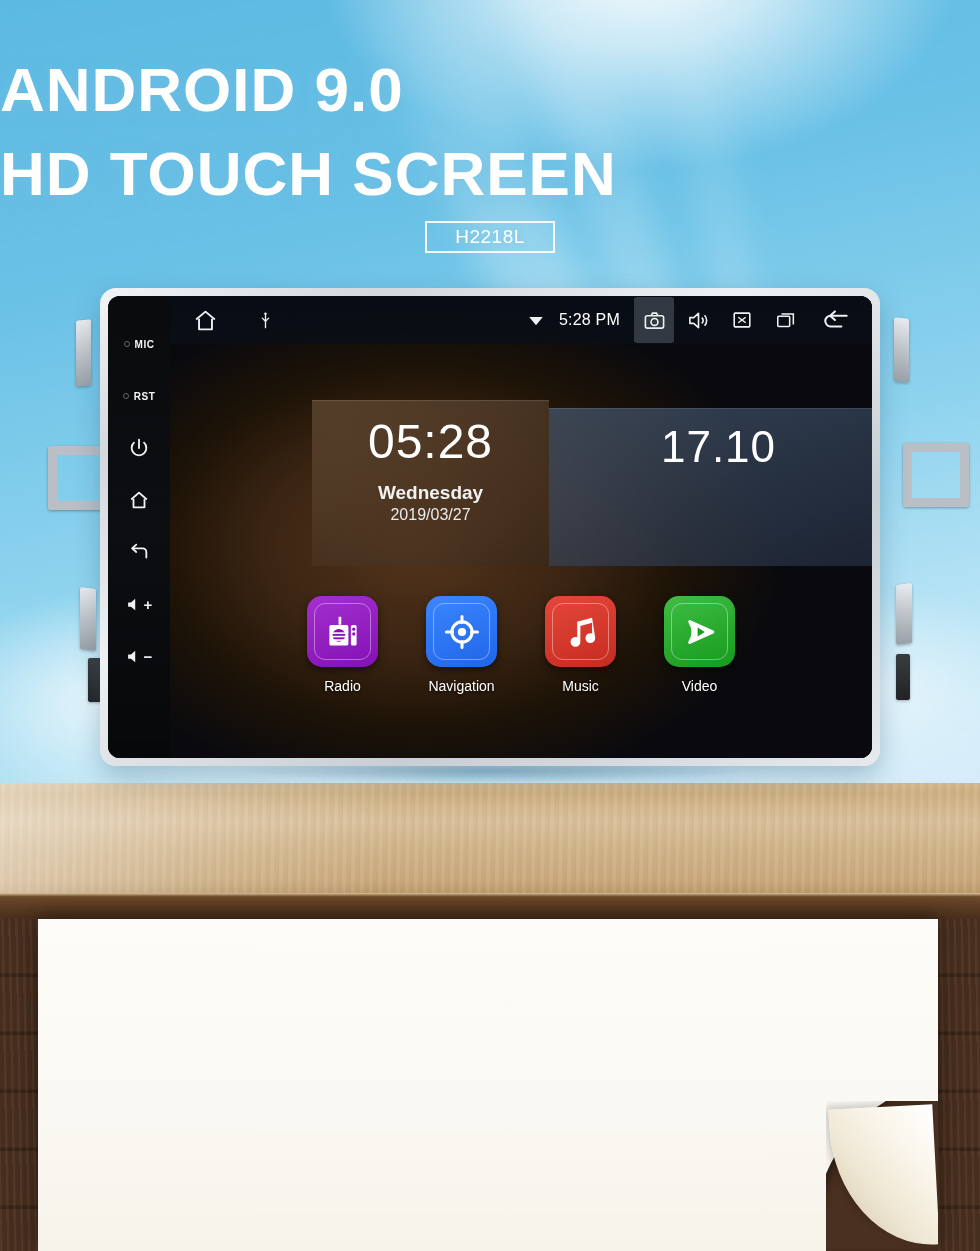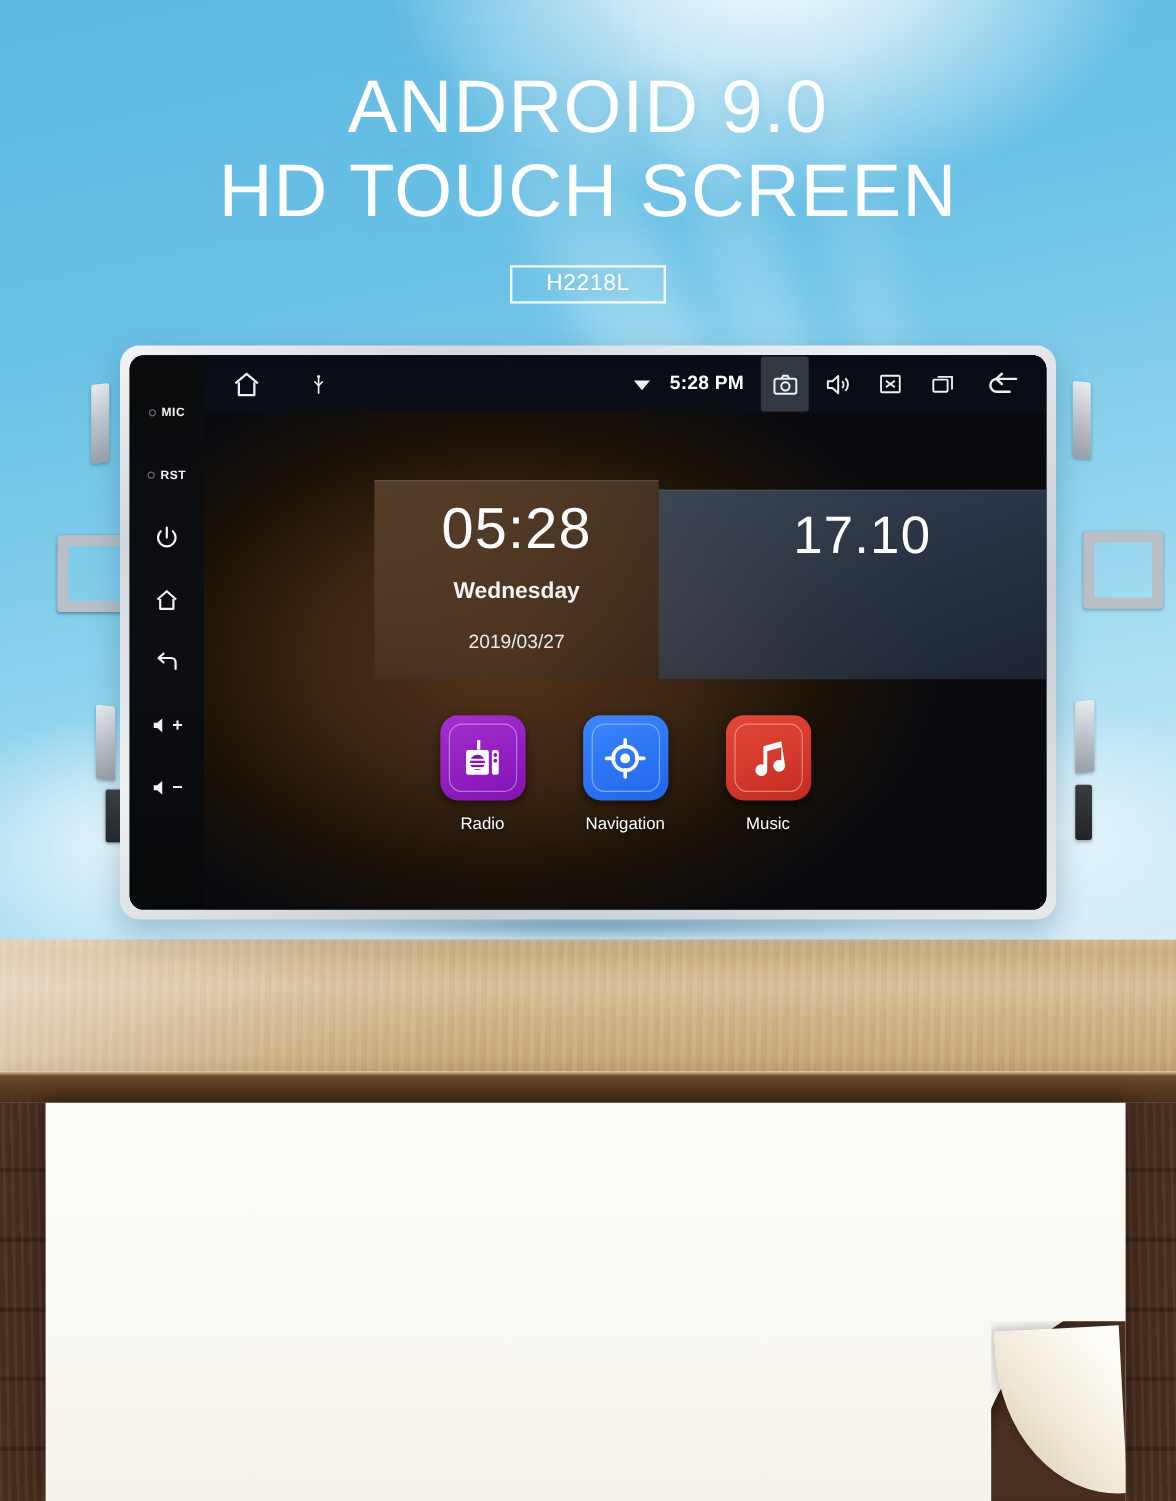--- a/index.html
+++ b/index.html
@@ -26,26 +26,26 @@
     position:absolute; width:1400px; height:150px;
     background:linear-gradient(90deg, rgba(255,255,255,0) 0%, rgba(255,255,255,.38) 45%, rgba(255,255,255,0) 100%);
     transform-origin:0 0; filter:blur(16px); pointer-events:none;
   }
   .ray1 { left:430px; top:-40px; transform:rotate(64deg); width:1000px; height:90px; }
   .ray2 { left:560px; top:-60px; transform:rotate(72deg); width:900px; height:60px; opacity:.7; }
   .ray3 { left:700px; top:-30px; transform:rotate(80deg); width:800px; height:45px; opacity:.5; }
 
   
   .headline {
-    position:absolute; left:0; top:58px; width:980px; text-align:center;
-    color:#ffffff; font-weight:normal; letter-spacing:1px; line-height:1.03;
+    position:absolute; left:0; top:58px; width:980px; text-align:left;
+    color:#ffffff; font-weight:bold; letter-spacing:1px; line-height:1.03;
     text-shadow:0 2px 14px rgba(120,190,225,.55);
     font-size:62px;
   }
-  .headline .l2 { display:block; font-size:62px; margin-top:6px; }
+  .headline .l2 { display:block; font-size:62px; margin-top:20px; }
   .model-badge {
     position:absolute; left:425px; top:221px; width:130px; height:32px;
     border:2px solid rgba(255,255,255,.92);
     display:flex; align-items:center; justify-content:center;
     color:#fff; font-size:19px; font-weight:normal; letter-spacing:.5px;
     text-shadow:0 1px 6px rgba(120,190,225,.5);
   }
 
   
   .table-top {
@@ -184,34 +184,34 @@
     overflow:hidden;
   }
   .statusbar {
     position:absolute; left:0; top:0; width:702px; height:48px;
     background:linear-gradient(180deg, rgba(8,12,20,.96) 0%, rgba(10,14,22,.88) 100%);
     display:flex; align-items:center;
   }
   .sb-left { display:flex; align-items:center; gap:34px; padding-left:22px; }
   .sb-right { margin-left:auto; display:flex; align-items:center; gap:4px; padding-right:10px; }
   .sb-ico { width:26px; height:26px; color:#eef1f4; display:flex; align-items:center; justify-content:center; }
-  .sb-time { color:#fff; font-size:16px; font-weight:bold; margin:0 10px 0 6px; letter-spacing:.2px; }
+  .sb-time { color:#fff; font-size:16px; font-weight:normal; margin:0 10px 0 6px; letter-spacing:.2px; }
   .sb-btn { width:40px; height:46px; display:flex; align-items:center; justify-content:center; border-radius:3px; }
   .sb-btn.pressed { background:rgba(200,215,230,.22); }
 
   
   .widget-clock {
     position:absolute; left:142px; top:104px; width:237px; height:166px;
     background:linear-gradient(160deg, rgba(112,86,62,.62) 0%, rgba(78,58,40,.55) 60%, rgba(55,40,28,.5) 100%);
     box-shadow:inset 0 1px 0 rgba(255,255,255,.12);
     display:flex; flex-direction:column; align-items:center; padding-top:18px;
   }
   .w-time { font-size:48px; color:#fff; letter-spacing:1px; line-height:1; font-weight:normal; }
   .w-day  { font-size:19px; color:#f2f2f2; margin-top:16px;font-weight:bold; }
-  .w-date { font-size:16px; color:#eaeaea; margin-top:23px; }
+  .w-date { font-size:16px; color:#eaeaea; margin-top:2px; }
 
   .widget-radio {
     position:absolute; left:379px; top:112px; width:339px; height:158px;
     background:linear-gradient(160deg, rgba(70,88,112,.72) 0%, rgba(52,68,92,.66) 55%, rgba(40,52,72,.62) 100%);
     box-shadow:inset 0 1px 0 rgba(255,255,255,.10);
   }
   .w-freq { text-align:center; font-size:44px; color:#fff; padding-top:14px; letter-spacing:1px; }
   .w-radio-row { display:flex; align-items:center; justify-content:center; gap:26px; margin-top:14px; }
   .circ-btn {
     width:40px; height:40px; border-radius:50%;
@@ -431,19 +431,28 @@
 
           <div class="app">
             <div class="app-ico" style="background:linear-gradient(160deg,#e5483a 0%,#c62b20 100%)">
               <svg class="glyph" viewBox="0 0 24 24" fill="#fff">
                 <path d="M19 3 L9.6 5.6 V15.3 A3.1 3.1 0 1 0 11.6 18.1 V8.2 L19 6.1 V13 A3.1 3.1 0 1 0 21 15.8 Z"></path>
               </svg>
             </div>
             <div class="app-label">Music</div>
           </div>
 
+          <div class="app">
+            <div class="app-ico" style="background:linear-gradient(160deg,#3fbd44 0%,#179a1d 100%)">
+              <svg class="glyph" viewBox="0 0 24 24" fill="none" stroke="#fff" stroke-width="2" stroke-linejoin="round">
+                <path d="M5.5 5.5 L20 12 L5.5 18.5 C8.5 14 8.5 10 5.5 5.5 Z" fill="#fff" stroke="#fff"></path>
+                <path d="M10.5 9.2 L15 12 L10.5 14.8 Z" fill="#179a1d" stroke="none"></path>
+              </svg>
+            </div>
+            <div class="app-label">Video</div>
+          </div>
 
 
         </div>
       </div>
     </div>
   </div>
 </div>
 
 </body></html>

